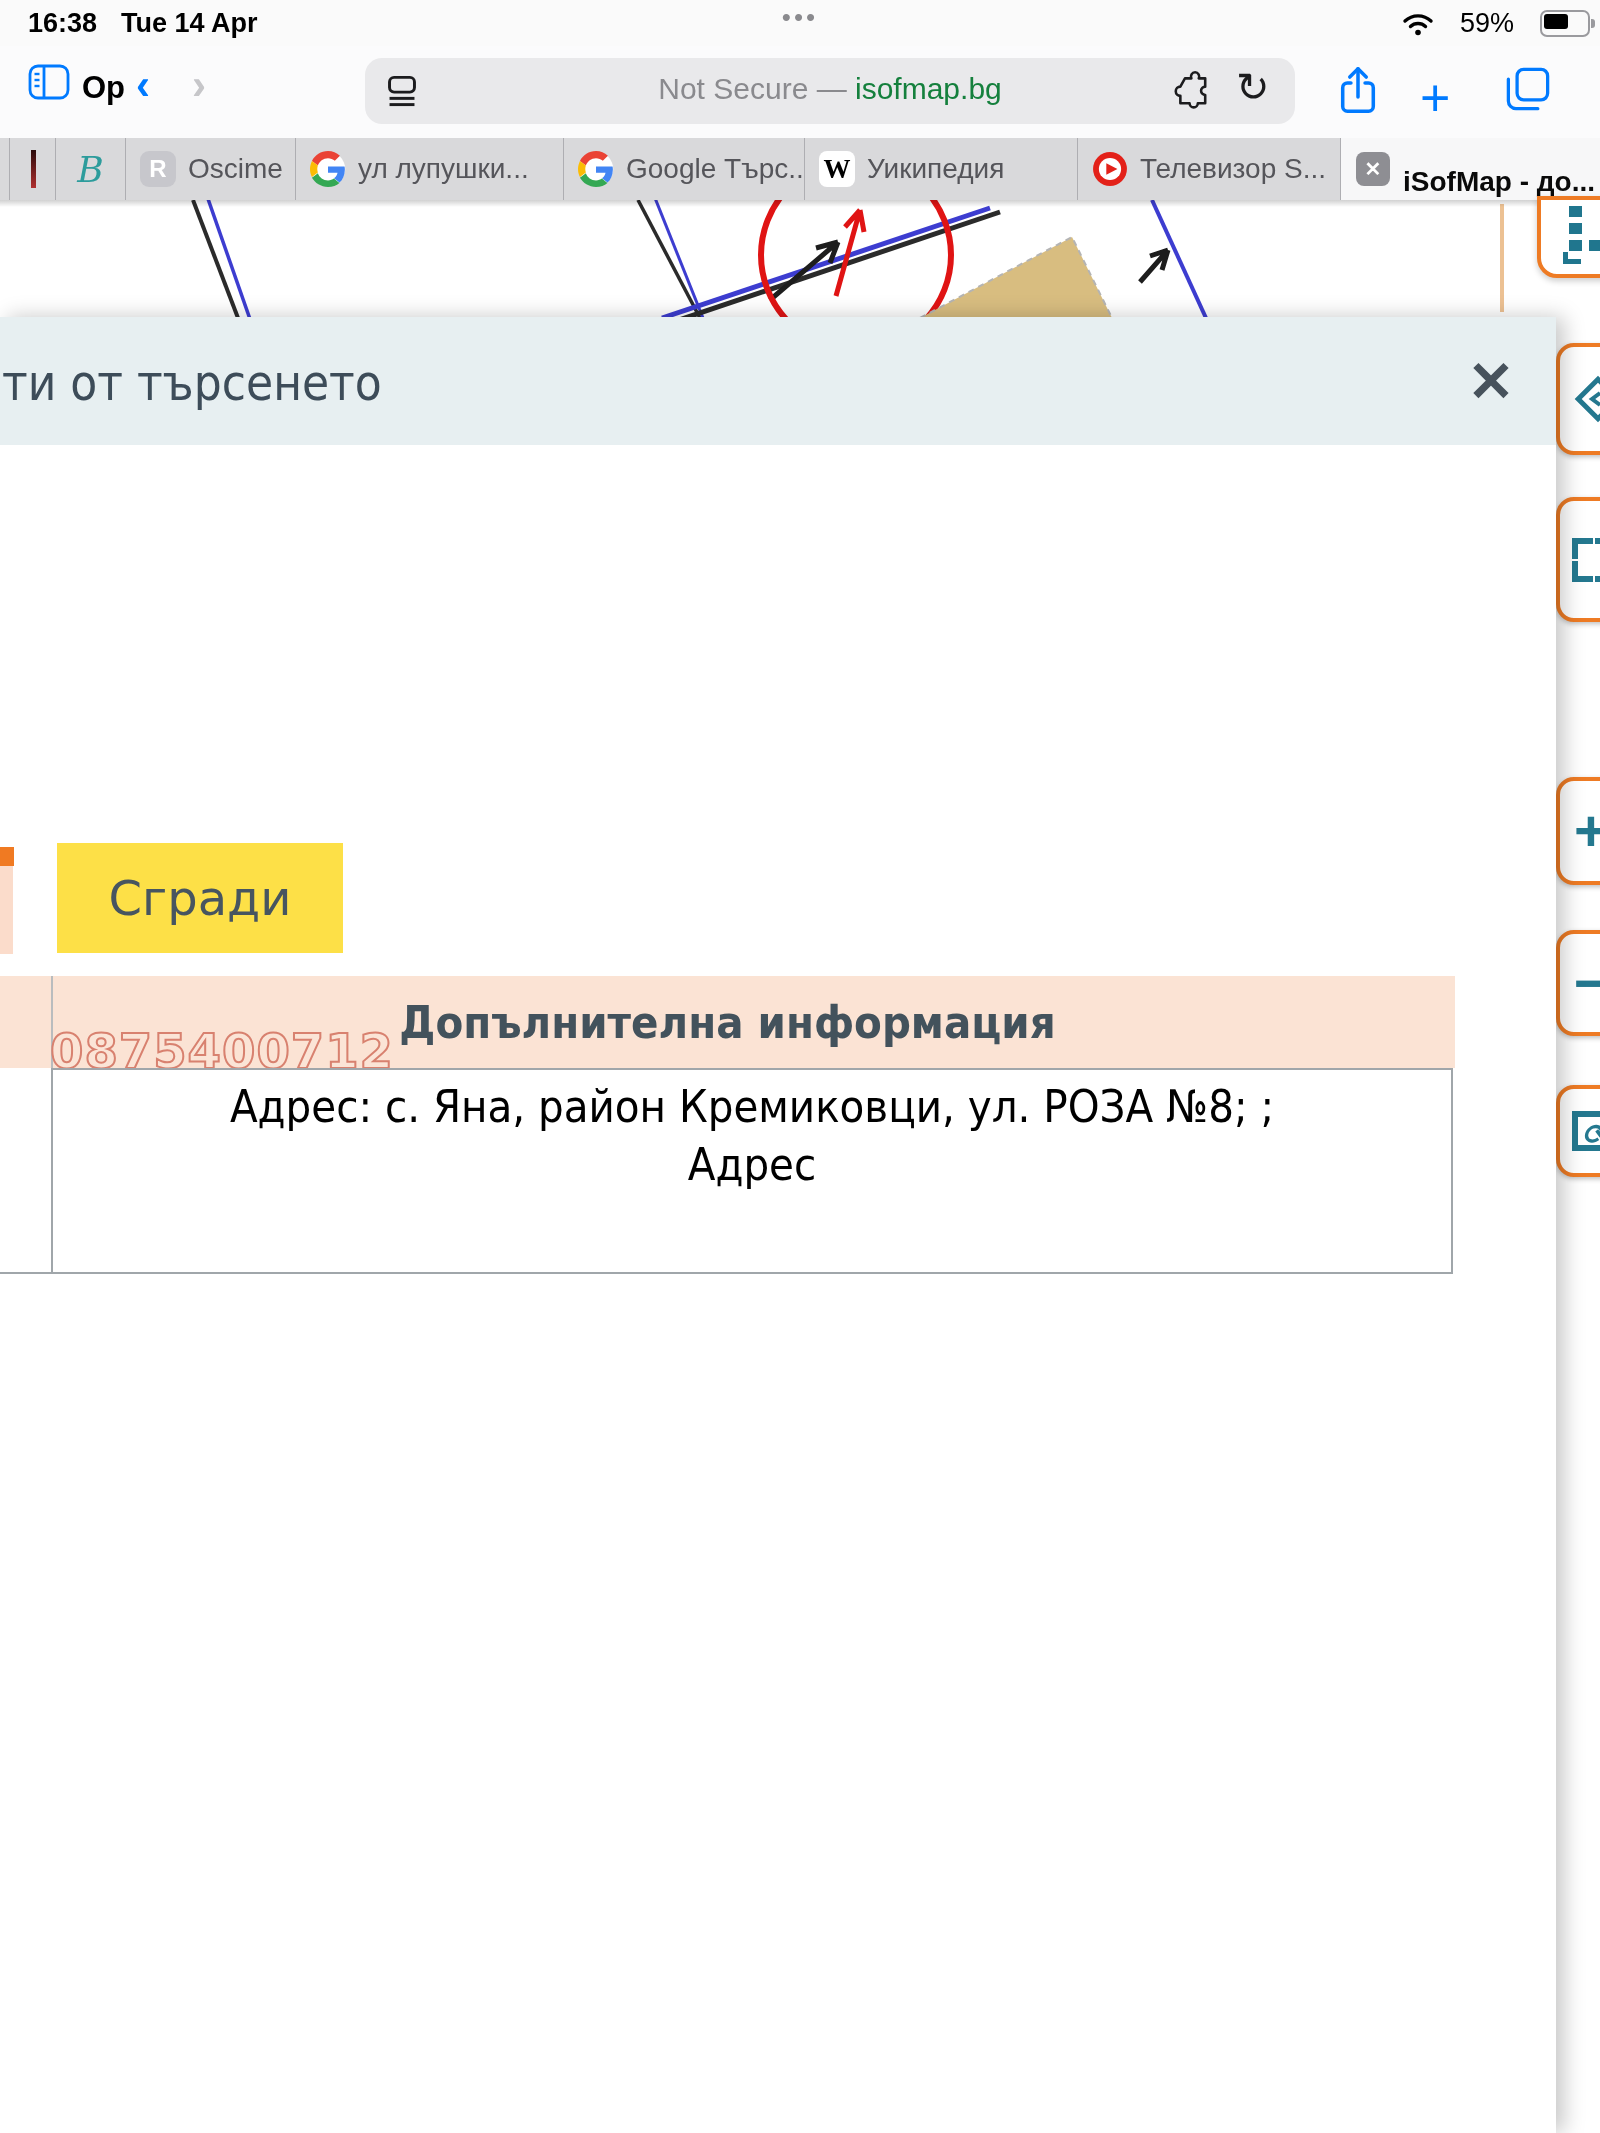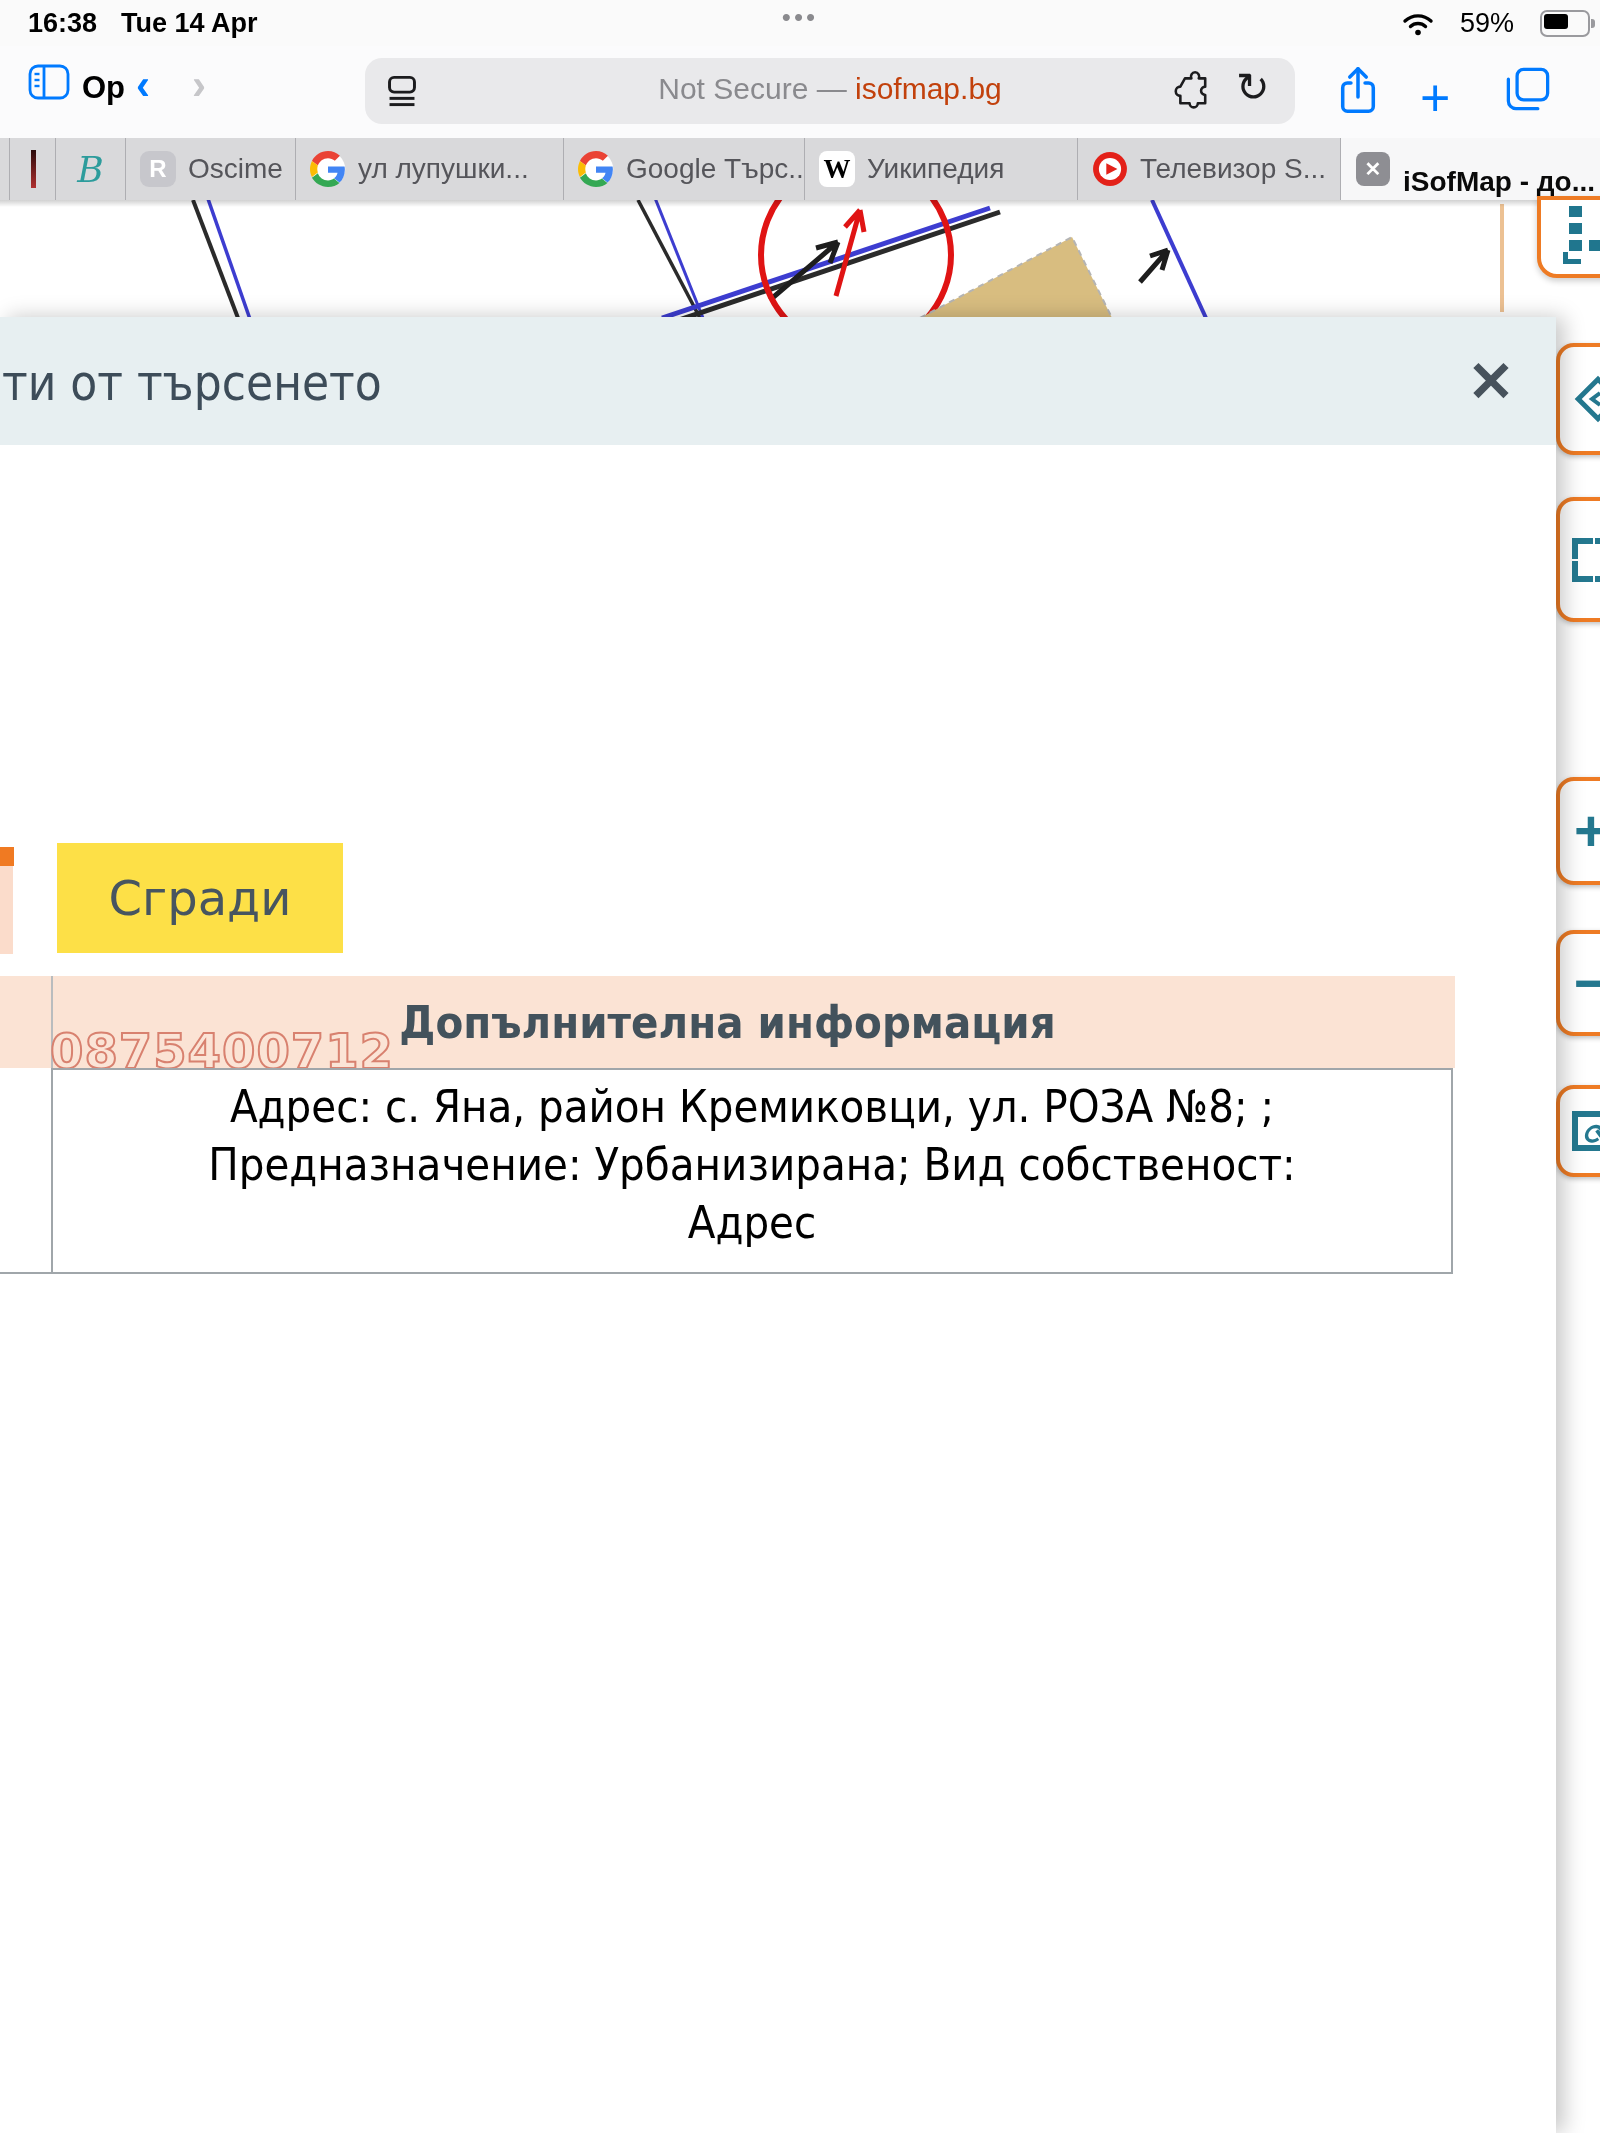--- a/index.html
+++ b/index.html
@@ -20,21 +20,21 @@
 
   
   .toolbar{left:0;top:46px;width:1600px;height:92px;background:#fbfbfc;}
   .tb-icon{display:flex;align-items:center;justify-content:center;}
   .tb-op{left:82px;top:24px;font-size:31px;font-weight:700;color:#000;}
   .chev{font-size:42px;font-weight:600;line-height:1;}
   .chev-back{left:136px;top:18px;color:#007AFF;}
   .chev-fwd{left:192px;top:18px;color:#c6c6c9;}
   .url-pill{left:365px;top:12px;width:930px;height:66px;background:#e9e9eb;border-radius:17px;}
   .url-text{left:365px;top:26px;width:930px;text-align:center;font-size:30px;color:#8a8a8e;}
-  .url-domain{color:#c2410c;margin-top:37px;}
+  .url-domain{color:#15803d;margin-top:37px;}
   .pill-reload{left:1236px;top:18px;font-size:40px;color:#1c1c1e;}
 
   
   .tab-bar{left:0;top:138px;width:1600px;height:62px;background:#d4d4d6;display:flex;}
   .tab{position:relative;height:62px;display:flex;align-items:center;gap:12px;padding:0 0 0 14px;
        box-sizing:border-box;background:#d9d9db;border-right:1px solid #aeaeb2;overflow:hidden;}
   .tab-label{font-size:28px;color:#55555a;white-space:nowrap;}
   .tab.active{background:#f7f7f8;border-right:none;}
   .tab.active .tab-label{color:#0a0a0a;font-weight:600;margin-top:26px;}
   .fav{flex:0 0 auto;width:36px;height:36px;display:flex;align-items:center;justify-content:center;}
@@ -309,19 +309,18 @@
     <div class="btn-sgradi">Сгради</div>
 
     <div class="tbl-header">
       <span class="tbl-header-text">Допълнителна информация</span>
     </div>
     <div class="tbl-header-vline"></div>
     <div class="watermark">0875400712</div>
 
     <div class="tbl-cell">
       <span class="cell-line">Адрес: с. Яна, район Кремиковци, ул. РОЗА №8; ;</span>
-      <span class="cell-line">Предназначение: Урбанизирана; Вид собственост:</span>
       <span class="cell-line">Адрес</span>
     </div>
     <div class="row-left-border"></div>
   </div>
 
 </div>
 
 </body></html>

